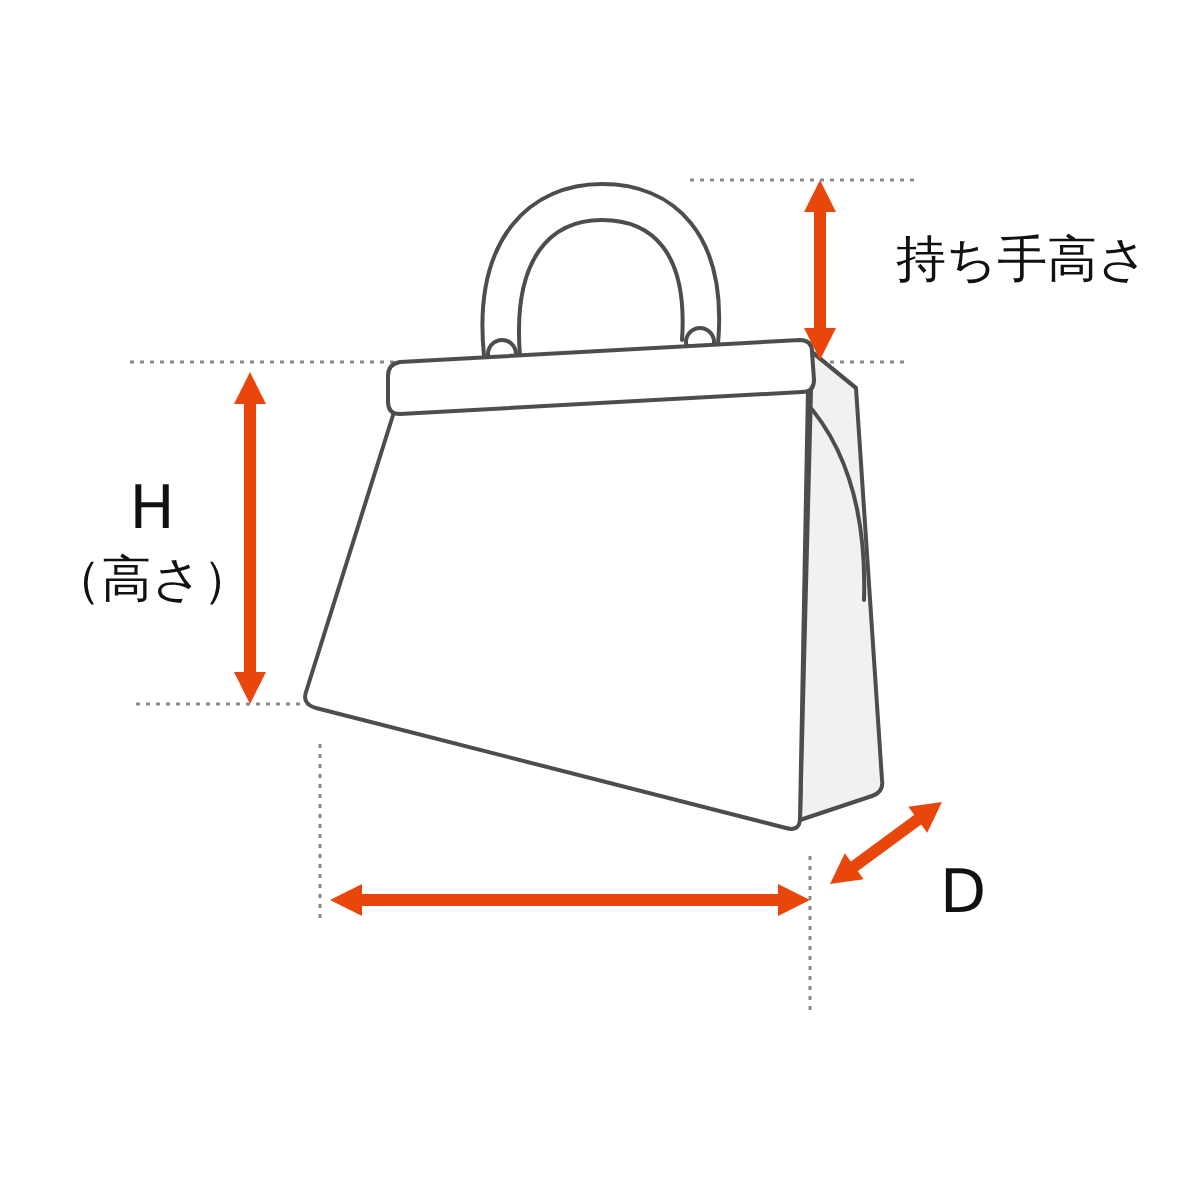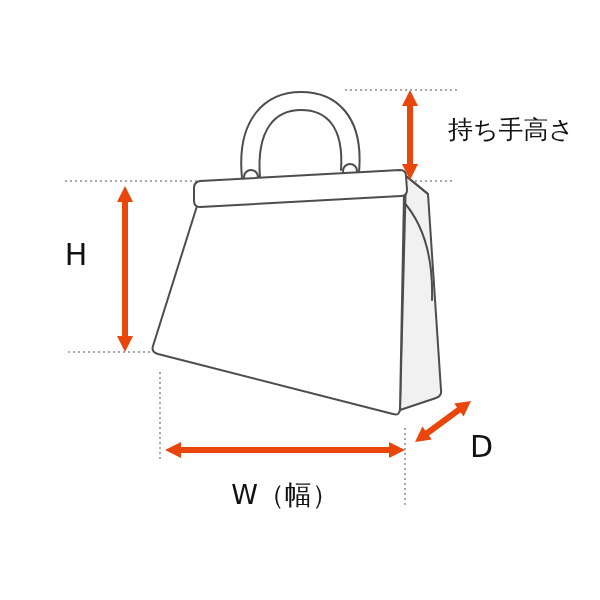--- a/index.html
+++ b/index.html
@@ -123,21 +123,21 @@
       <line class="arrow-line" x1="426" y1="434" x2="460" y2="409"></line>
       <polygon class="arrow-head" points="471,401 463.6,416.4 454.2,403.4"></polygon>
       <polygon class="arrow-head" points="415,442 431.8,439.6 422.4,426.6"></polygon>
     </g>
   </svg>
 
   <div class="label label-jp" style="left:448px; top:114px;">持ち手高さ</div>
 
   <div class="label label-center" style="left:20px; top:236px; width:112px;">
     <div class="label-letter">H</div>
+    <div class="label-jp">（高さ）</div>
   </div>
 
-  <div class="label label-jp label-center" style="left:185px; top:478px; width:200px; font-size:27px;">W（幅）</div>
 
   <div class="label" style="left:462px; top:428px;">
     <div class="label-letter" style="padding-left:8px;">D</div>
   </div>
 
 </div>
 
 </body></html>

